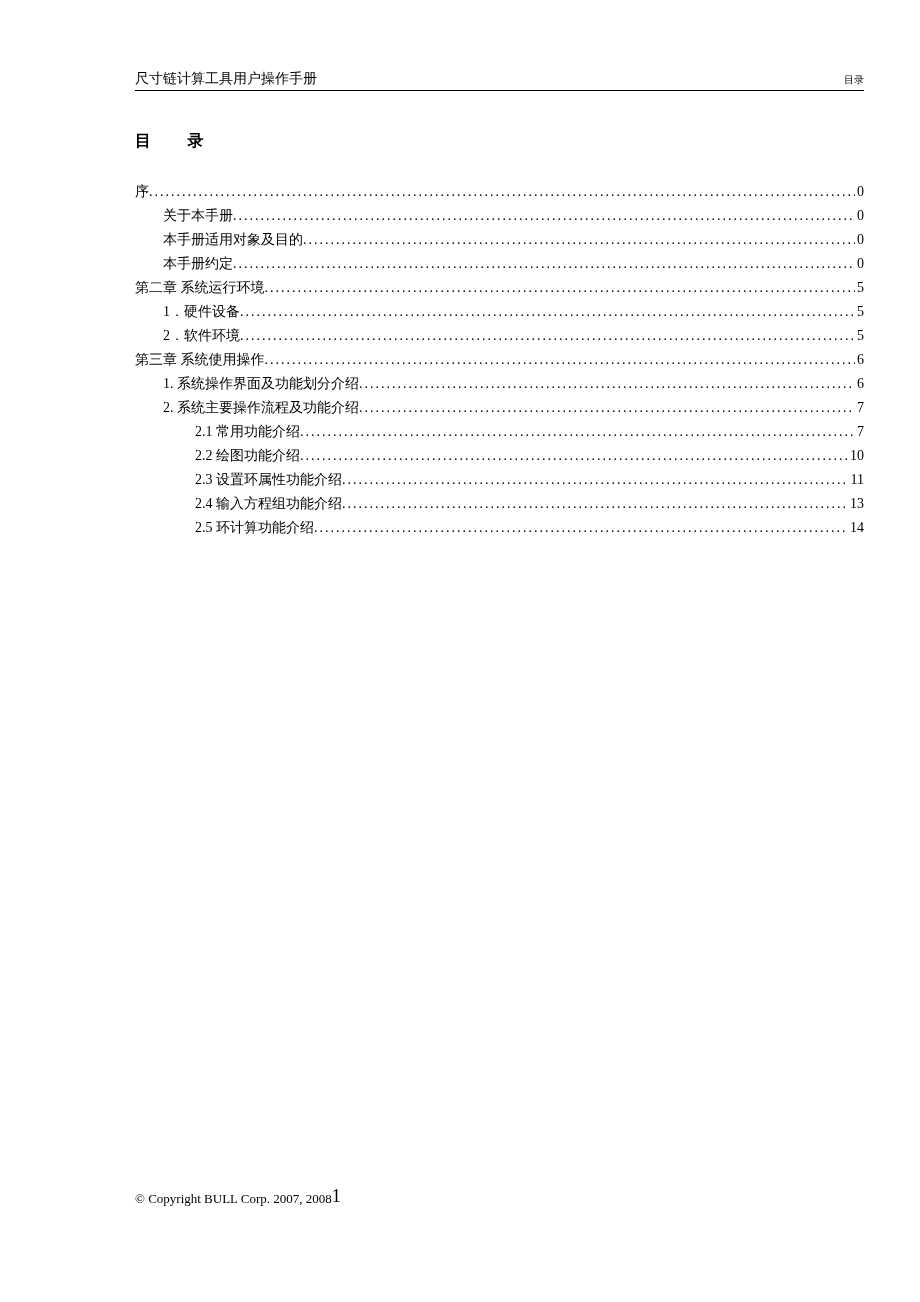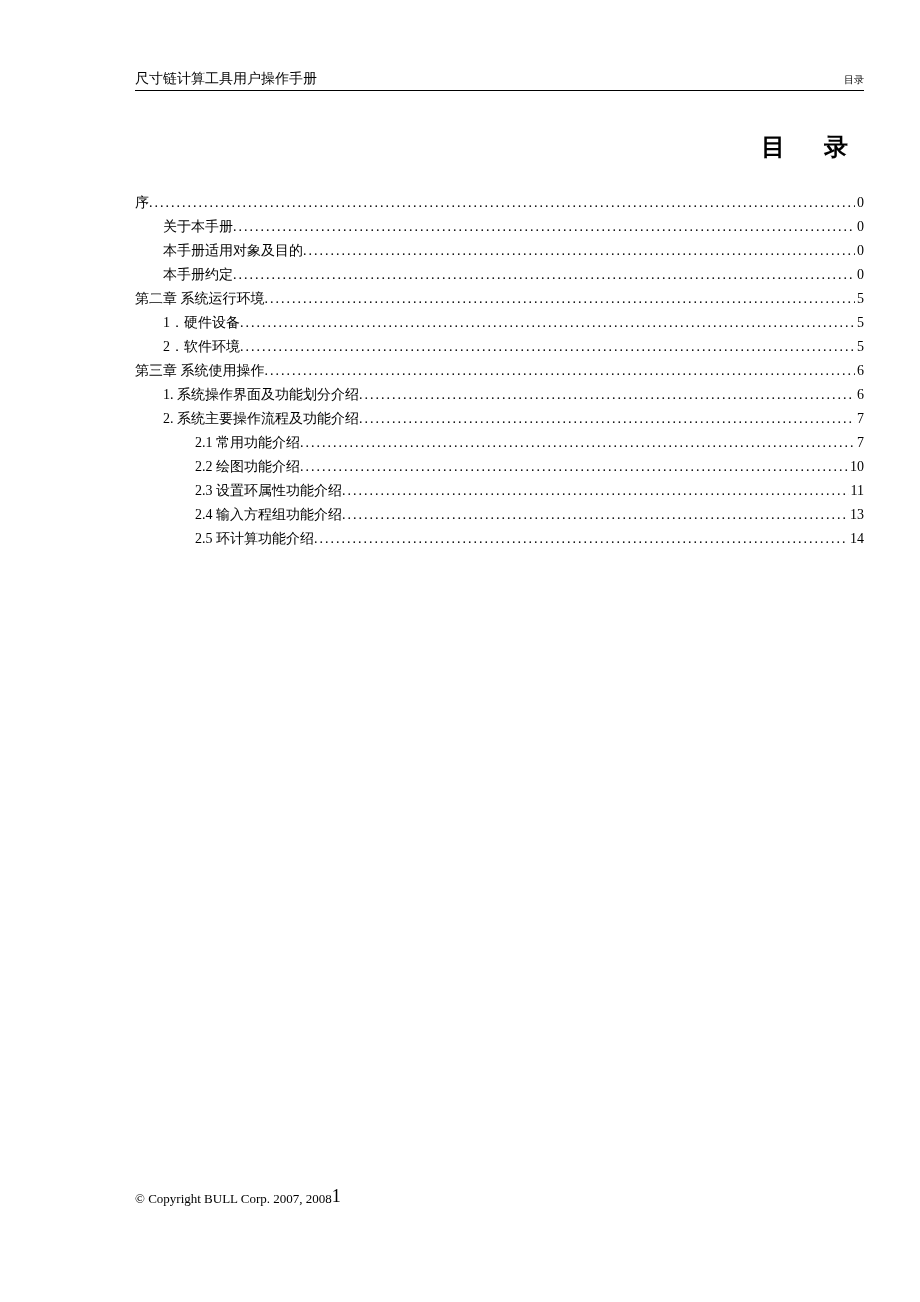--- a/index.html
+++ b/index.html
@@ -26,22 +26,22 @@
       padding-bottom: 2px;
       margin-bottom: 40px;
     }
     .header-left {
       font-size: 14px;
     }
     .header-right {
       font-size: 10px;
     }
     .title {
-      text-align: right;
-      font-size: 24px;
+      text-align: left;
+      font-size: 16px;
       font-weight: bold;
       letter-spacing: 16px;
       margin-bottom: 28px;
       font-family: "SimHei", "黑体", sans-serif;
     }
     .toc {
       font-size: 14px;
     }
     .toc-row {
       display: flex;

